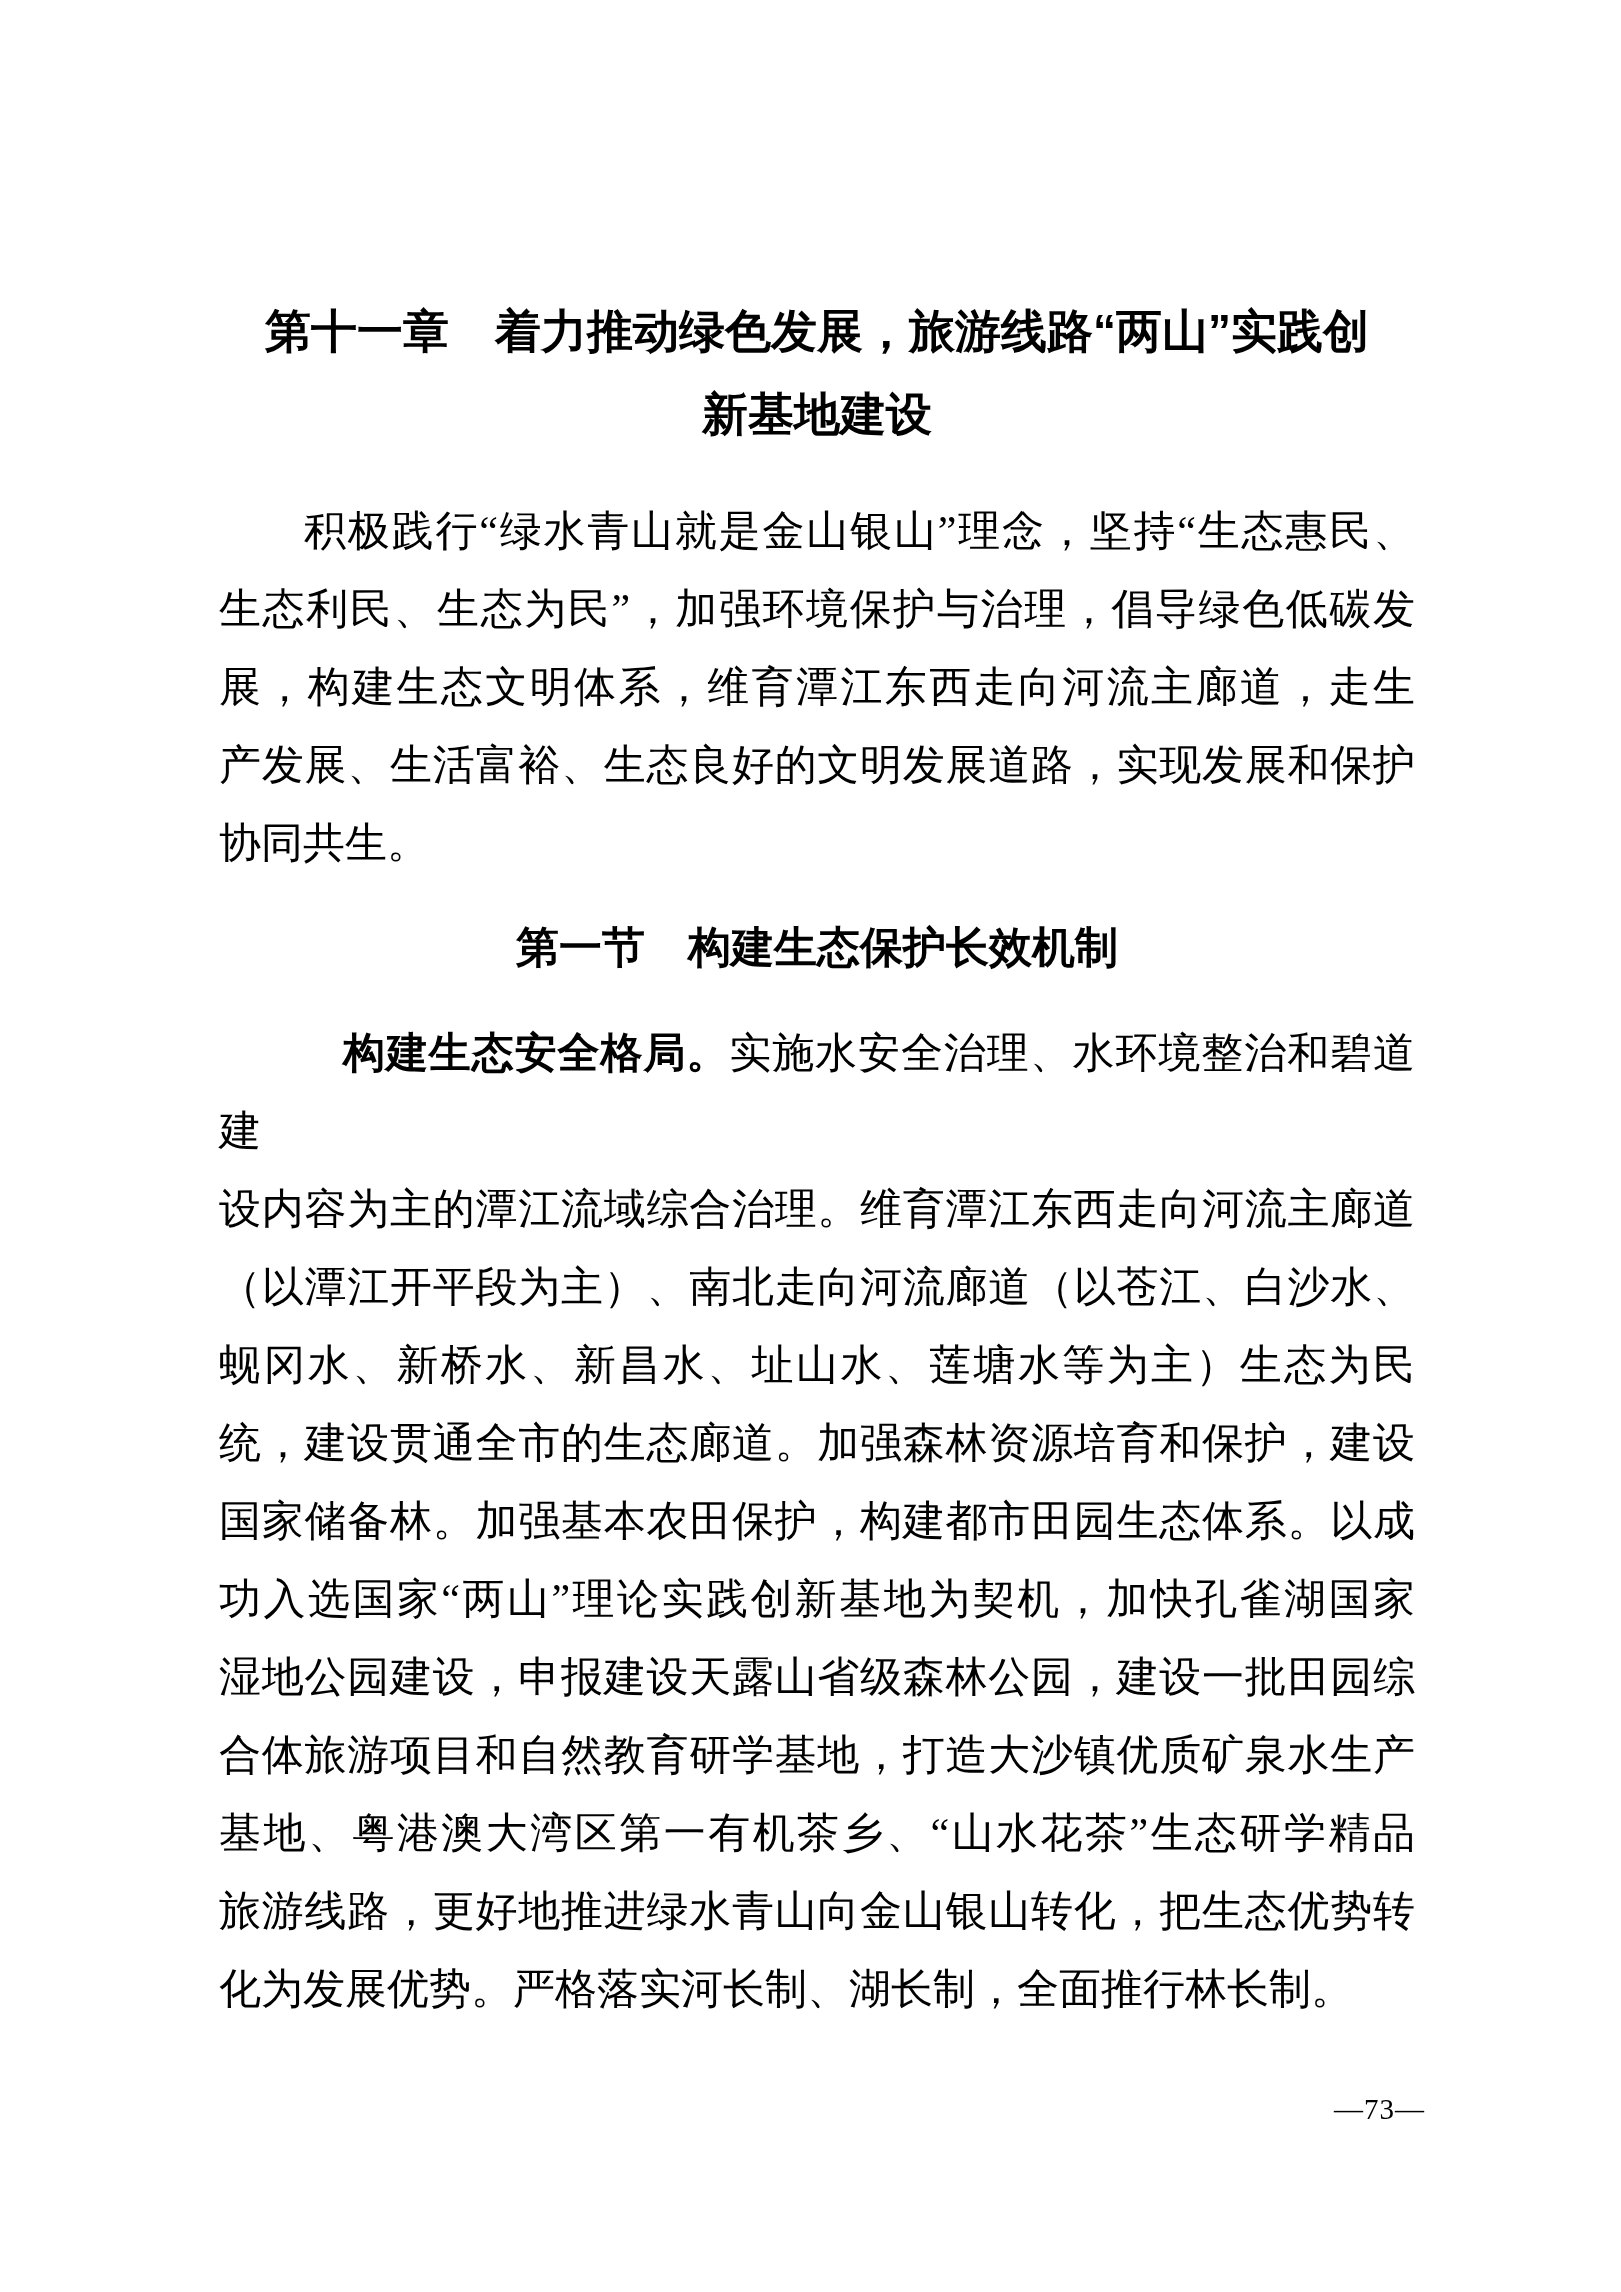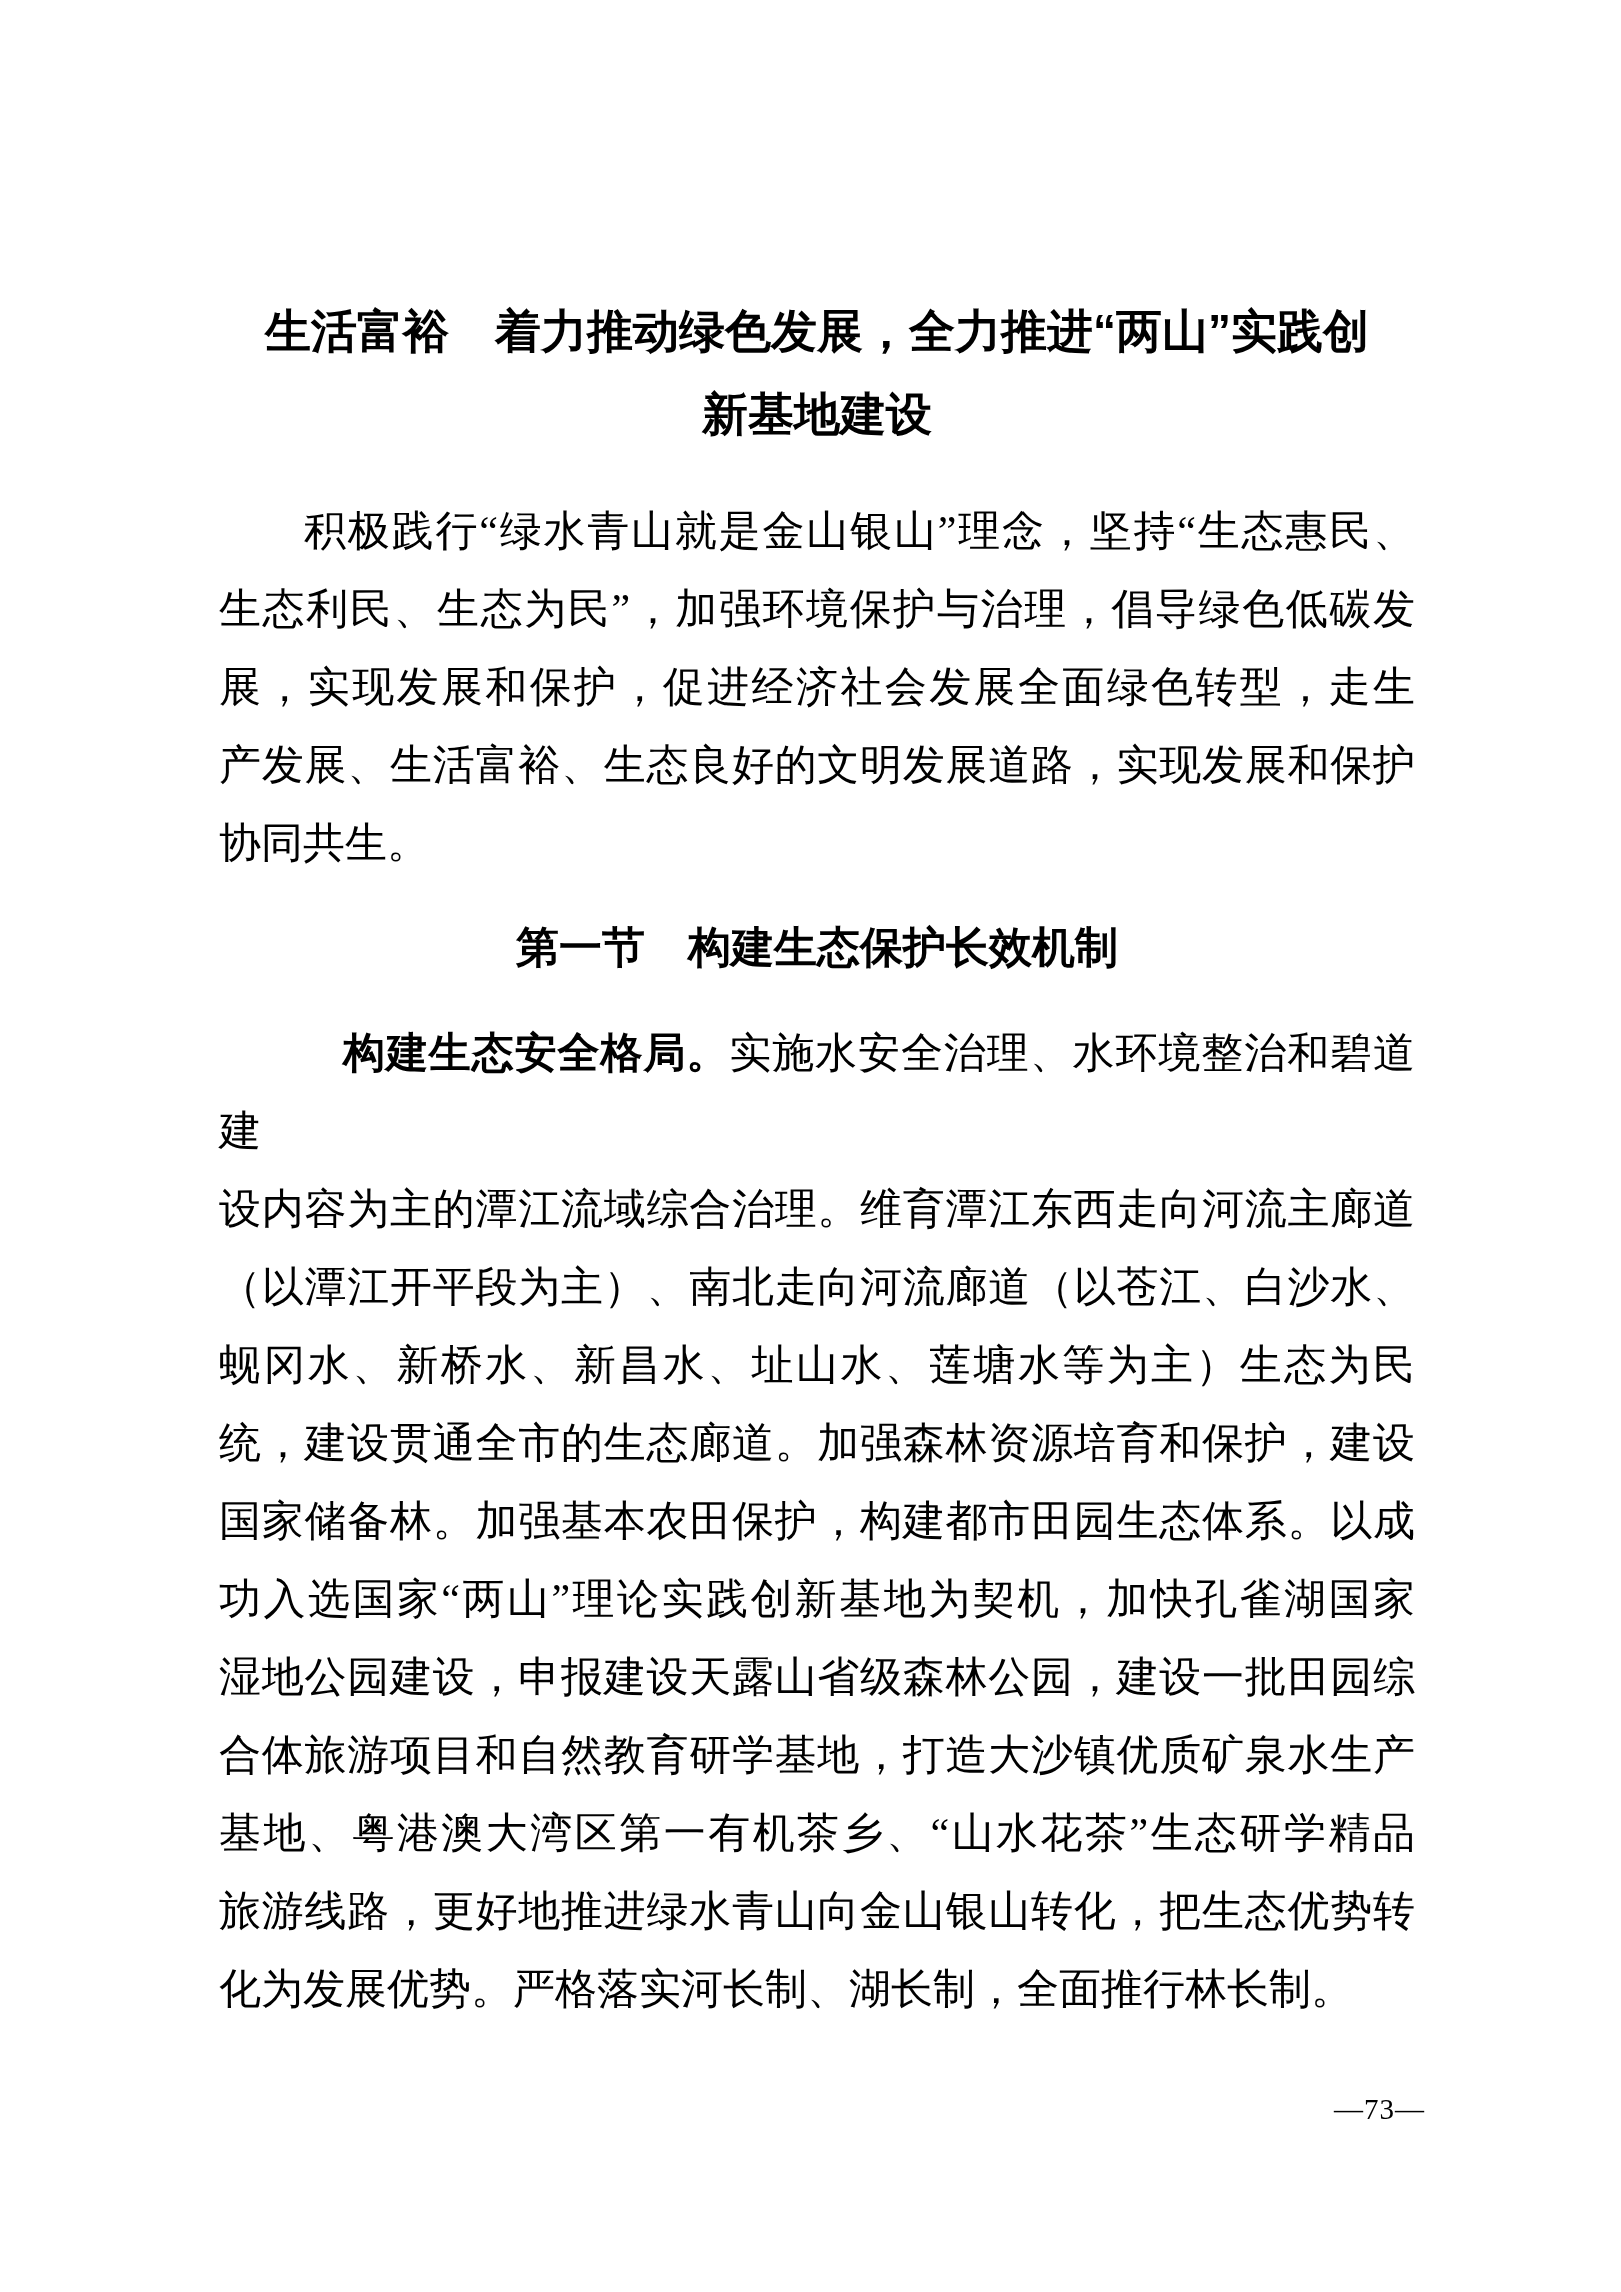--- a/index.html
+++ b/index.html
@@ -66,28 +66,28 @@
     line-height: 59px;
     letter-spacing: 1px;
   }
 </style>
 </head>
 <body>
 
 <div class="page">
 
   <div class="textblock title">
-      <div class="line">生活富裕　着力推动绿色发展，全力推进“两山”实践创</div>
+      <div class="line">第十一章　着力推动绿色发展，旅游线路“两山”实践创</div>
       <div class="line line-last">新基地建设</div>
     </div>
 
   <div class="textblock para indent-first" id="para1">
       <div class="line">积极践行“绿水青山就是金山银山”理念，坚持“生态惠民、</div>
       <div class="line">生态利民、生态为民”，加强环境保护与治理，倡导绿色低碳发</div>
-      <div class="line">展，实现发展和保护，促进经济社会发展全面绿色转型，走生</div>
+      <div class="line">展，构建生态文明体系，维育潭江东西走向河流主廊道，走生</div>
       <div class="line">产发展、生活富裕、生态良好的文明发展道路，实现发展和保护</div>
       <div class="line line-last">协同共生。</div>
     </div>
 
   <div class="textblock heading">
     <span>第一节　构建生态保护长效机制</span>
   </div>
 
   <div class="textblock para" id="para2">
     <div class="line first-line"><span class="bold-lead">构建生态安全格局。</span><span>实施水安全治理、水环境整治和碧道建</span></div>

